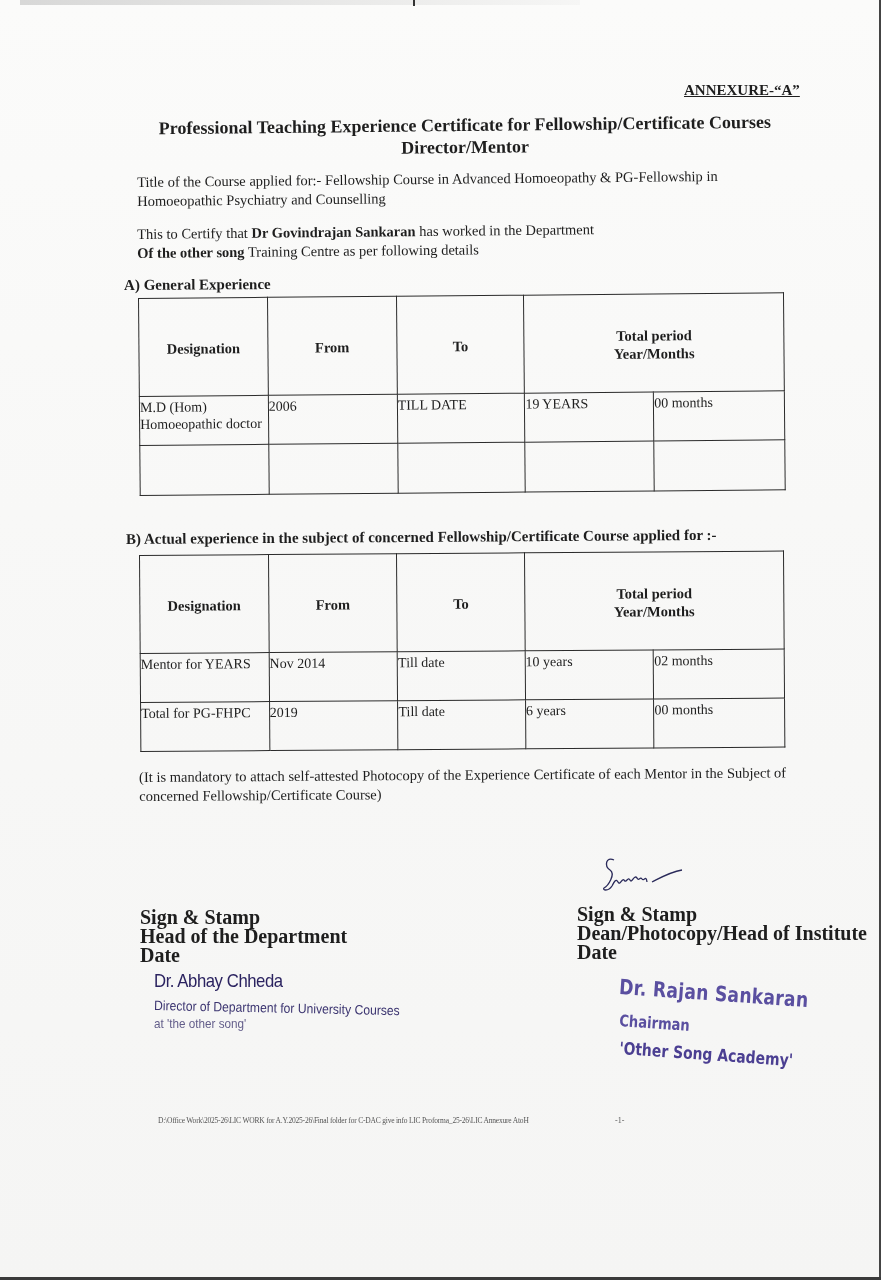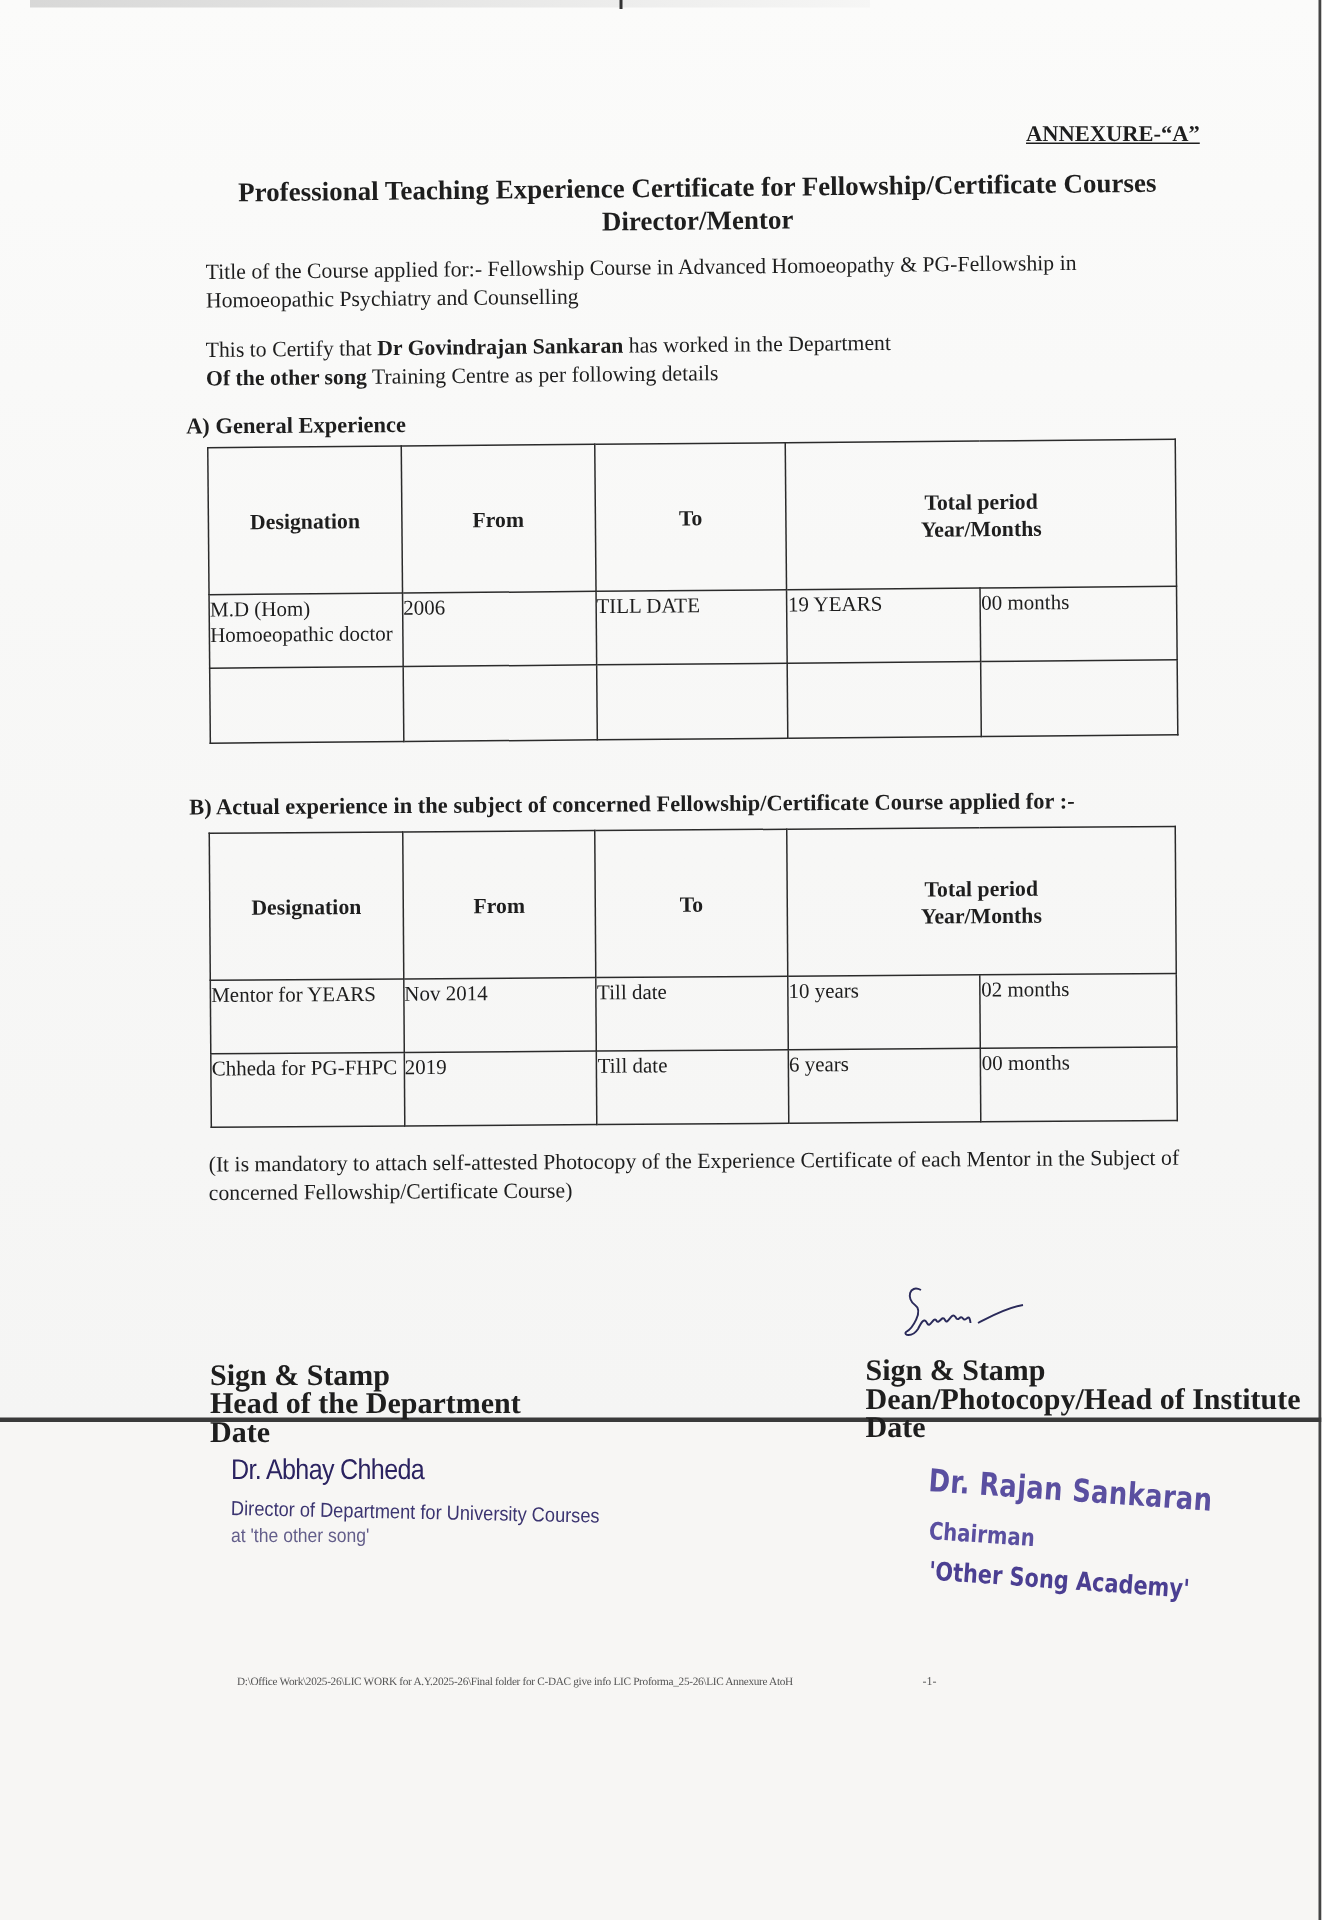--- a/index.html
+++ b/index.html
@@ -4,21 +4,21 @@
 <style>
   html, body { margin: 0; padding: 0; }
   body {
     width: 881px; height: 1280px; overflow: hidden;
     background: #f7f6f4;
     font-family: "Liberation Serif", "DejaVu Serif", serif;
     color: #1e1e1e;
     position: relative;
   }
   .page {
-    position: absolute; left: 0; top: 0; width: 881px; height: 948px;
+    position: absolute; left: 0; top: 0; width: 881px; height: 1280px;
     background: linear-gradient(180deg, #fbfbfa 0%, #f8f8f7 40%, #f5f5f4 100%);
   }
   .top-edge {
     position: absolute; left: 20px; top: 0; width: 560px; height: 5px;
     background: linear-gradient(90deg, rgba(150,150,150,0.35), rgba(200,200,200,0.1));
   }
   .top-mark { position: absolute; left: 413px; top: 0; width: 2px; height: 6px; background: #333; }
   .right-edge { position: absolute; right: 0; top: 0; width: 2px; height: 1280px; background: #444; }
   .bottom-edge { position: absolute; left: 0; bottom: 0; width: 881px; height: 3px; background: #3a3a3a; }
 
@@ -188,21 +188,21 @@
       </th>
     </tr>
     <tr class="data-row">
       <td>Mentor for YEARS</td>
       <td>Nov 2014</td>
       <td>Till date</td>
       <td>10 years</td>
       <td>02 months</td>
     </tr>
     <tr class="data-row">
-      <td>Chheda for PG-FHPC</td>
+      <td>Total for PG-FHPC</td>
       <td>2019</td>
       <td>Till date</td>
       <td>6 years</td>
       <td>00 months</td>
     </tr>
   </tbody>
     </table>
 
   <div class="note">(It is mandatory to attach self-attested Photocopy of the Experience Certificate of each Mentor in the Subject of concerned Fellowship/Certificate Course)</div>
 

